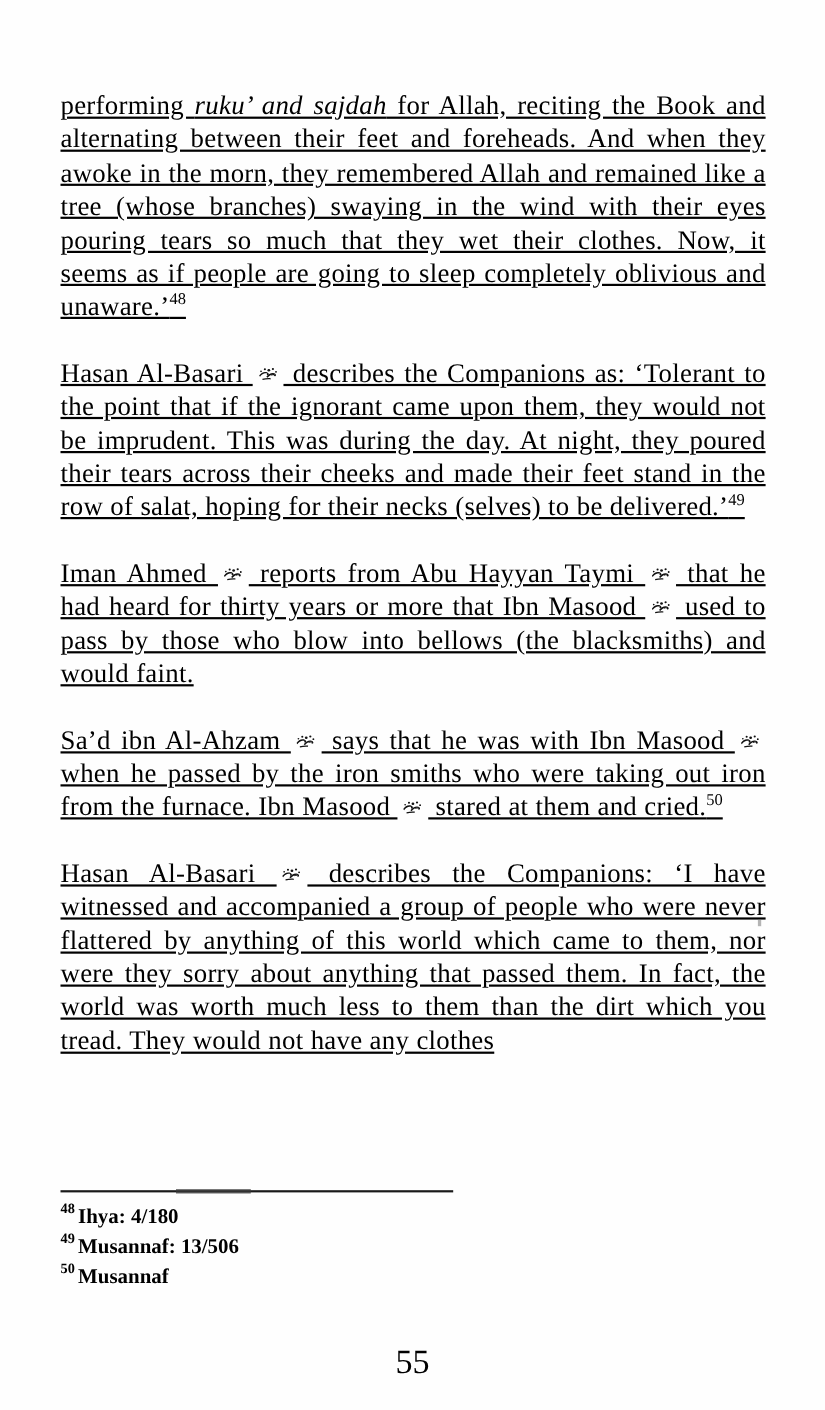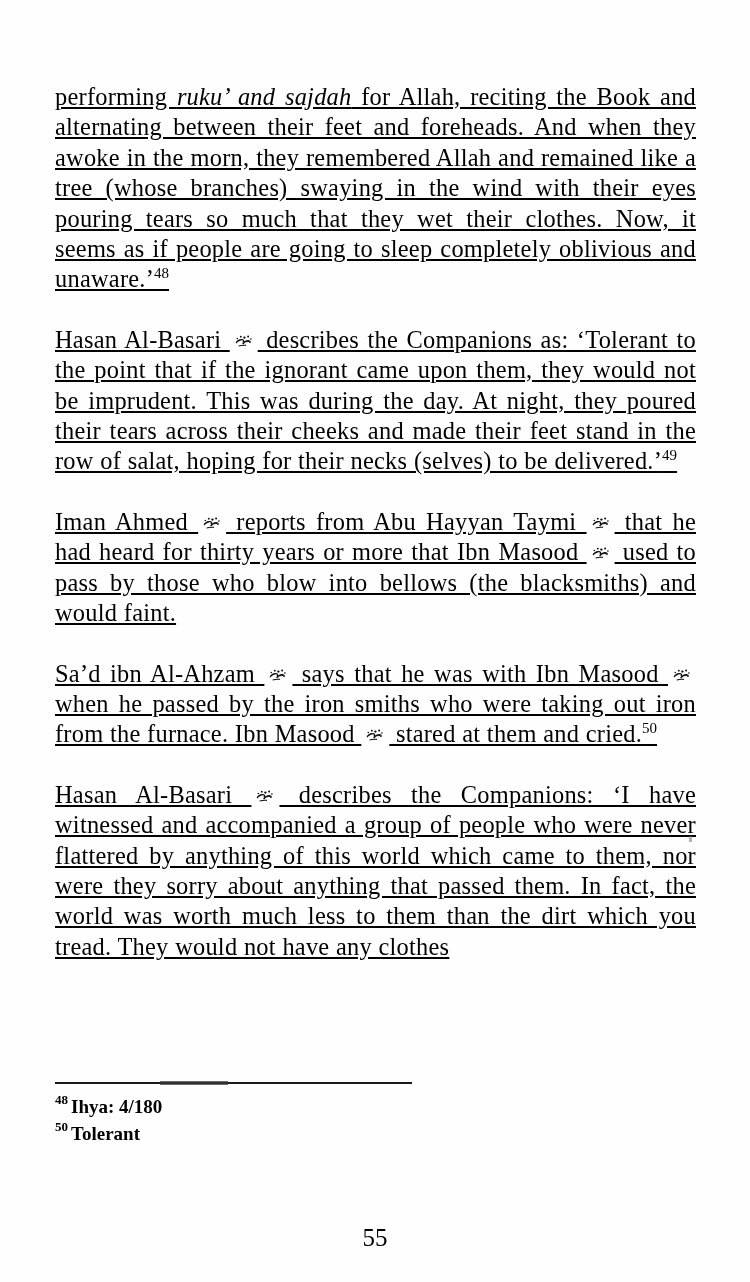--- a/index.html
+++ b/index.html
@@ -106,21 +106,21 @@
     margin-right: 3px;
   }
 
   
   .page-number {
     position: absolute;
     left: 0;
     right: 0;
     top: 1222px;
     text-align: center;
-    font-size: 25px;
+    font-size: 31px;
     line-height: 32px;
   }
 
   
   .speck {
     position: absolute;
     left: 689px;
     top: 836px;
     width: 3px;
     height: 6px;
@@ -235,18 +235,19 @@
               <path d="M13.4 8.6c.9-.5 1.9-.7 2.9-.5l-.2 1c-.8-.1-1.6 0-2.3.4l-.4-.9z"></path>
             </g>
           </svg></span> describes the Companions: ‘I have witnessed and accompanied a group of people who were never flattered by anything of this world which came to them, nor were they sorry about anything that passed them. In fact, the world was worth much less to them than the dirt which you tread. They would not have any clothes</p>
   </div>
 
   <div class="speck"></div>
 
   <div class="footnote-area">
     <div class="footnote-rule"></div>
     <p class="footnote" id="footnote-0"><sup>48</sup><span>Ihya: 4/180</span></p>
-    <p class="footnote" id="footnote-2"><sup>50</sup><span>Tolerant</span></p>
+    <p class="footnote" id="footnote-1"><sup>49</sup><span>Musannaf: 13/506</span></p>
+    <p class="footnote" id="footnote-2"><sup>50</sup><span>Musannaf</span></p>
   </div>
 
   <div class="page-number">55</div>
 
 </div>
 
 </body></html>

